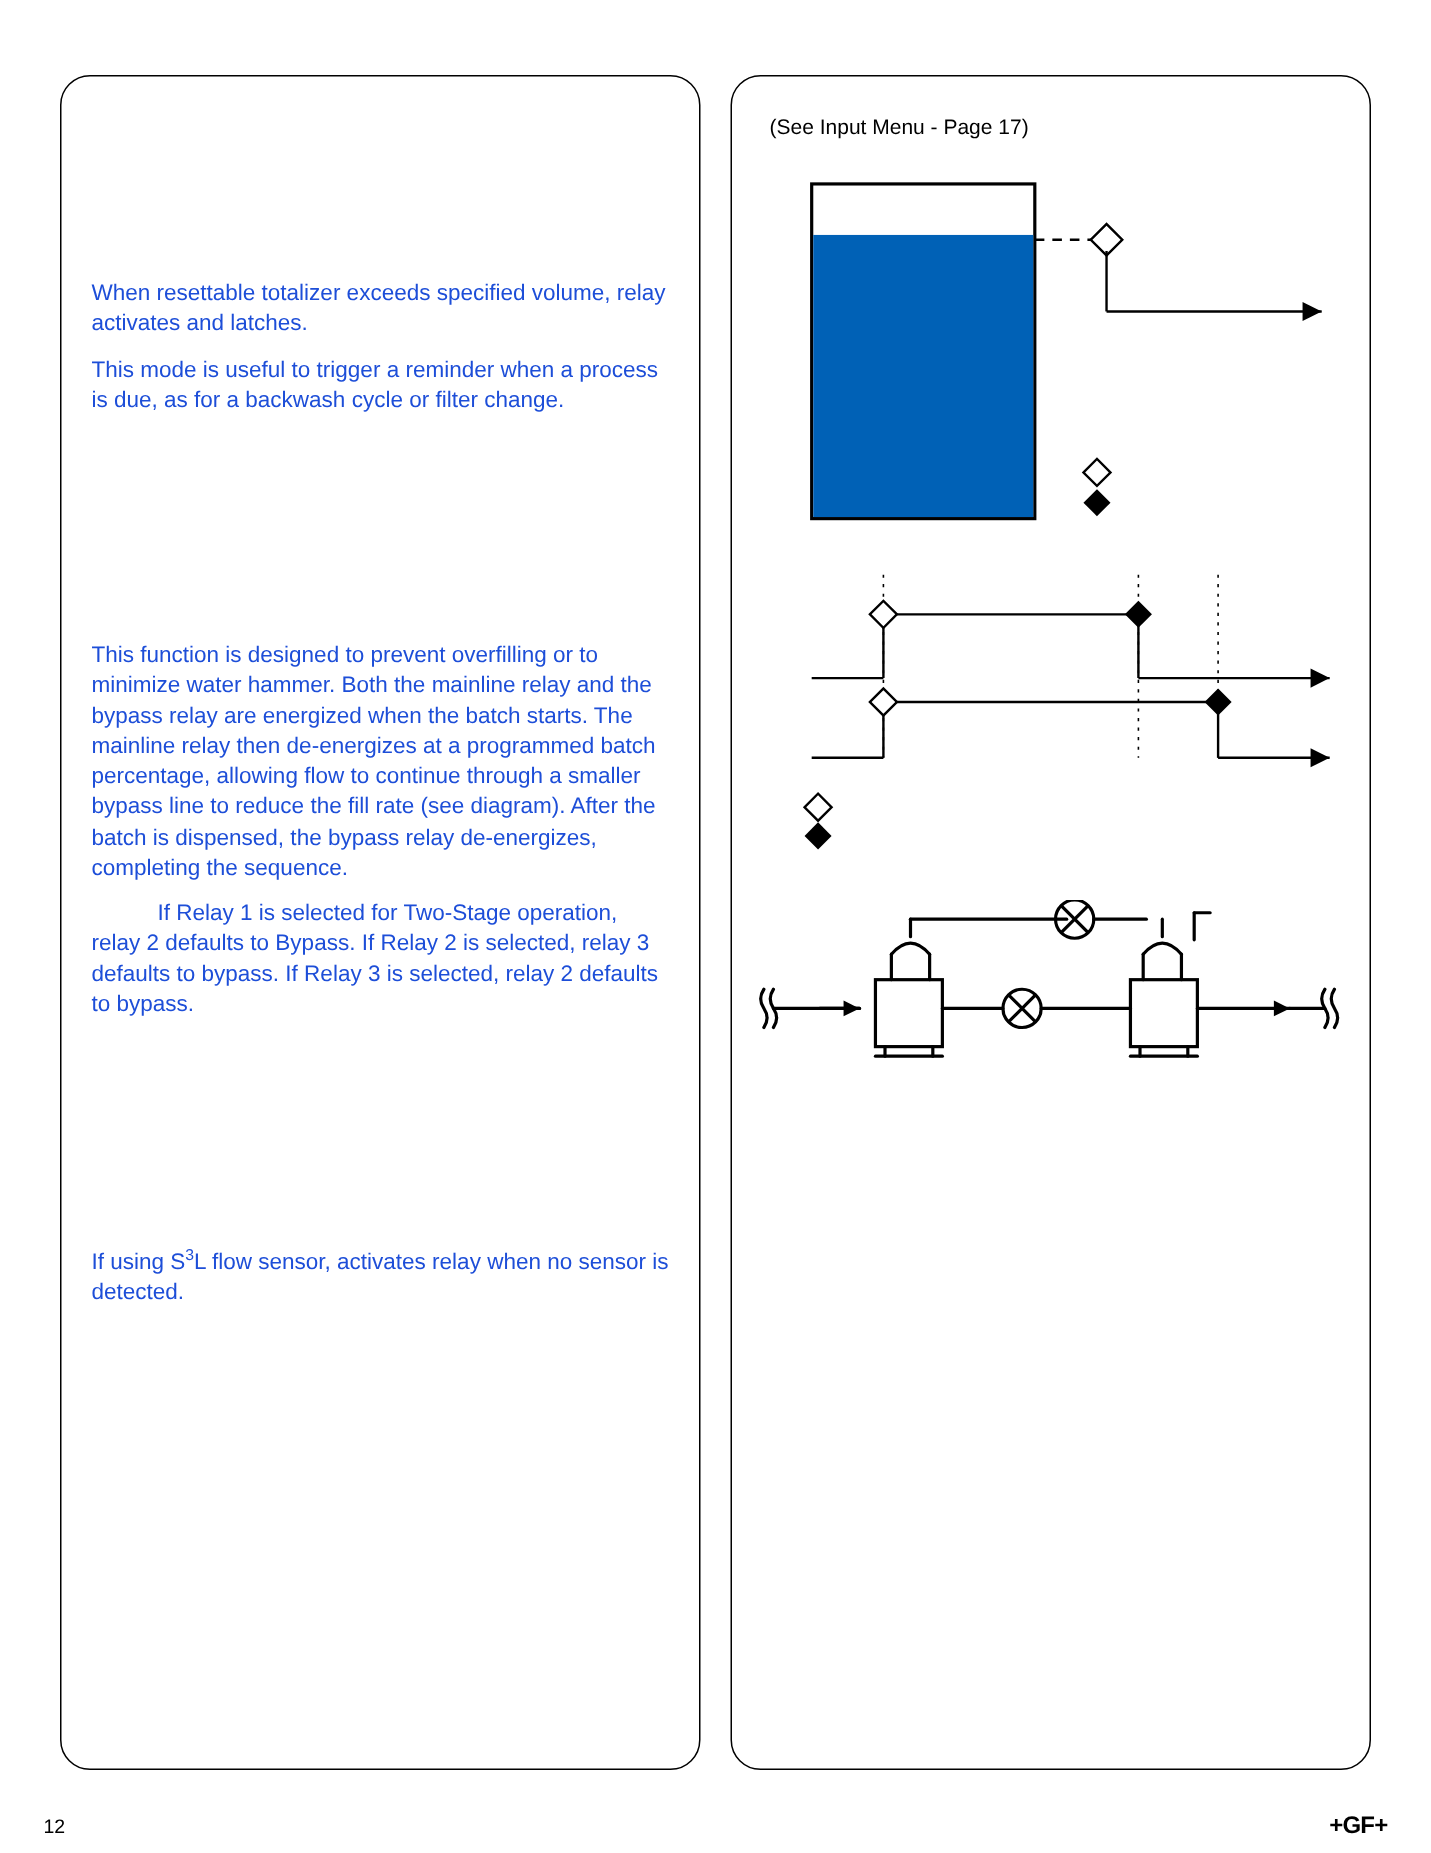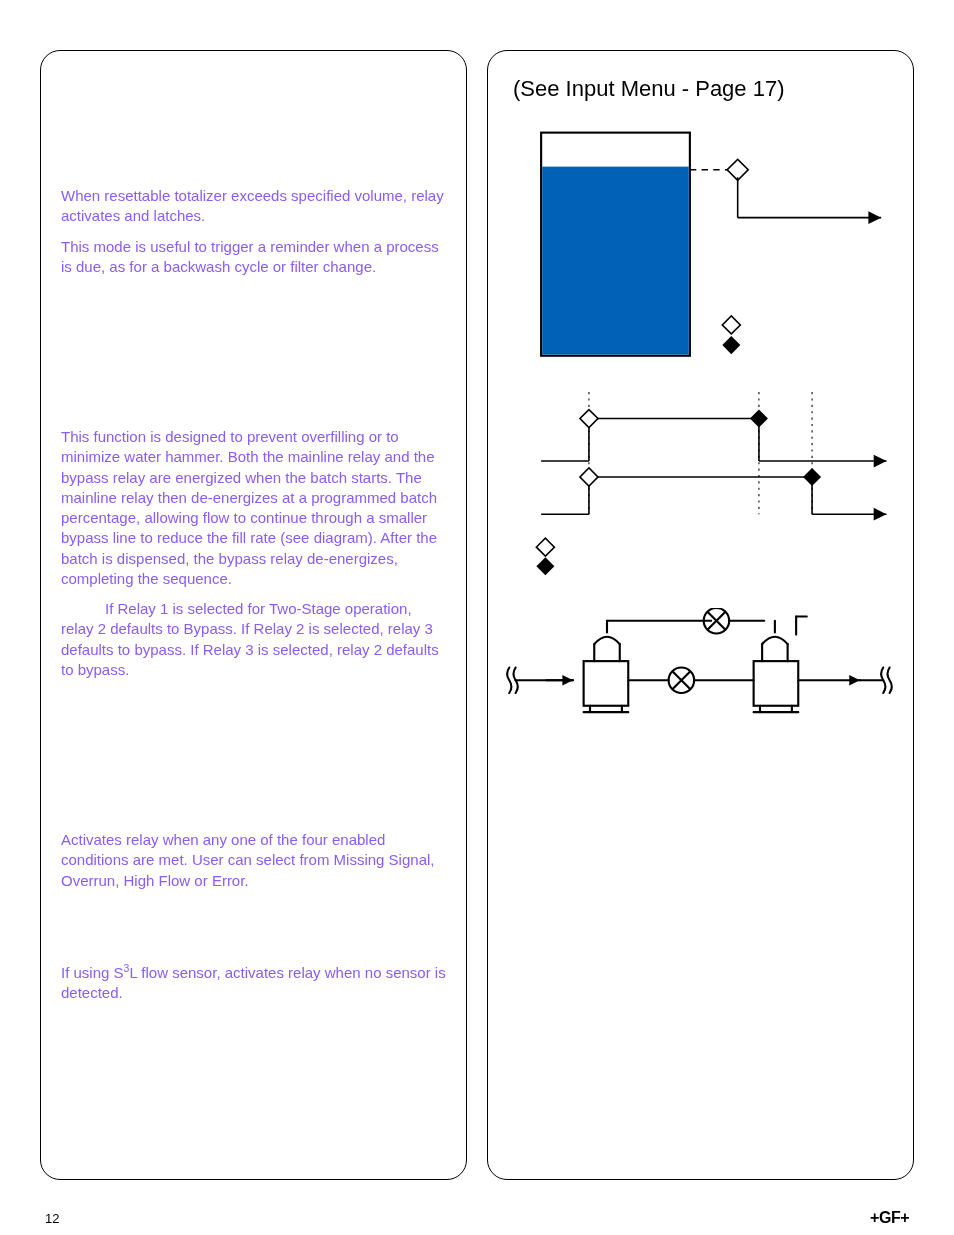--- a/index.html
+++ b/index.html
@@ -1,25 +1,25 @@
 <!DOCTYPE html>
 <html><head>
 <meta charset="utf-8">
 <style>
   html,body{margin:0;padding:0;background:#fff;font-family:Arial,Helvetica,sans-serif;color:#000;}
   .page{width:954px;height:1235px;position:relative;box-sizing:border-box;padding:50px 40px 30px 40px;}
   .columns{display:flex;gap:20px;height:1130px;}
   .panel{flex:1;border:1.5px solid #000;border-radius:20px;box-sizing:border-box;position:relative;}
-  .left-content{padding:25px 20px;font-size:15px;line-height:1.35;color:#8b5cf6;}
+  .left-content{padding:25px 20px;font-size:15px;line-height:1.35;color:#1d4ed8;}
   .left-content p{margin:0 0 10px 0;}
   .block{margin-bottom:160px;}
   .block:last-child{margin-bottom:0;margin-top:44px;}
-  .right-header{font-size:22px;padding:25px 0 0 25px;}
+  .right-header{font-size:14px;padding:25px 0 0 25px;}
   .svg-area{width:100%;}
-  .footer{position:absolute;left:0;right:0;bottom:8px;display:flex;justify-content:space-between;padding:0 45px;align-items:baseline;}
+  .footer{position:absolute;left:0;right:0;bottom:8px;display:flex;justify-content:space-between;padding:0 29px;align-items:baseline;}
   .pg{font-size:13px;}
   .logo{font-weight:900;font-size:16px;letter-spacing:-0.5px;}
   .sup{font-size:0.7em;vertical-align:super;}
 </style>
 </head>
 <body>
 
 <div class="page">
   <div class="columns">
 
@@ -29,23 +29,20 @@
         <div class="block" style="margin-top:110px;margin-bottom:150px;">
           <p>When resettable totalizer exceeds specified volume, relay activates and latches.</p>
           <p>This mode is useful to trigger a reminder when a process is due, as for a backwash cycle or filter change.</p>
         </div>
 
         <div class="block" style="margin-bottom:150px;margin-top:21px;">
           <p>This function is designed to prevent overfilling or to minimize water hammer. Both the mainline relay and the bypass relay are energized when the batch starts. The mainline relay then de-energizes at a programmed batch percentage, allowing flow to continue through a smaller bypass line to reduce the fill rate (see diagram). After the batch is dispensed, the bypass relay de-energizes, completing the sequence.</p>
           <p><span style="display:inline-block;width:44px;"></span><span>If Relay 1 is selected for Two-Stage operation, relay 2 defaults to Bypass. If Relay 2 is selected, relay 3 defaults to bypass. If Relay 3 is selected, relay 2 defaults to bypass.</span></p>
         </div>
 
-        <div class="block" style="margin-bottom:70px;">
-          <p>Activates relay when any one of the four enabled conditions are met.  User can select from Missing Signal, Overrun, High Flow or Error.</p>
-        </div>
 
         <div class="block">
           <p><span>If using S</span><span class="sup">3</span><span>L flow sensor, activates relay when no sensor is detected.</span></p>
         </div>
 
       </div>
     </div>
 
     <div class="panel">
       <div class="right-header">(See Input Menu - Page 17)</div>

